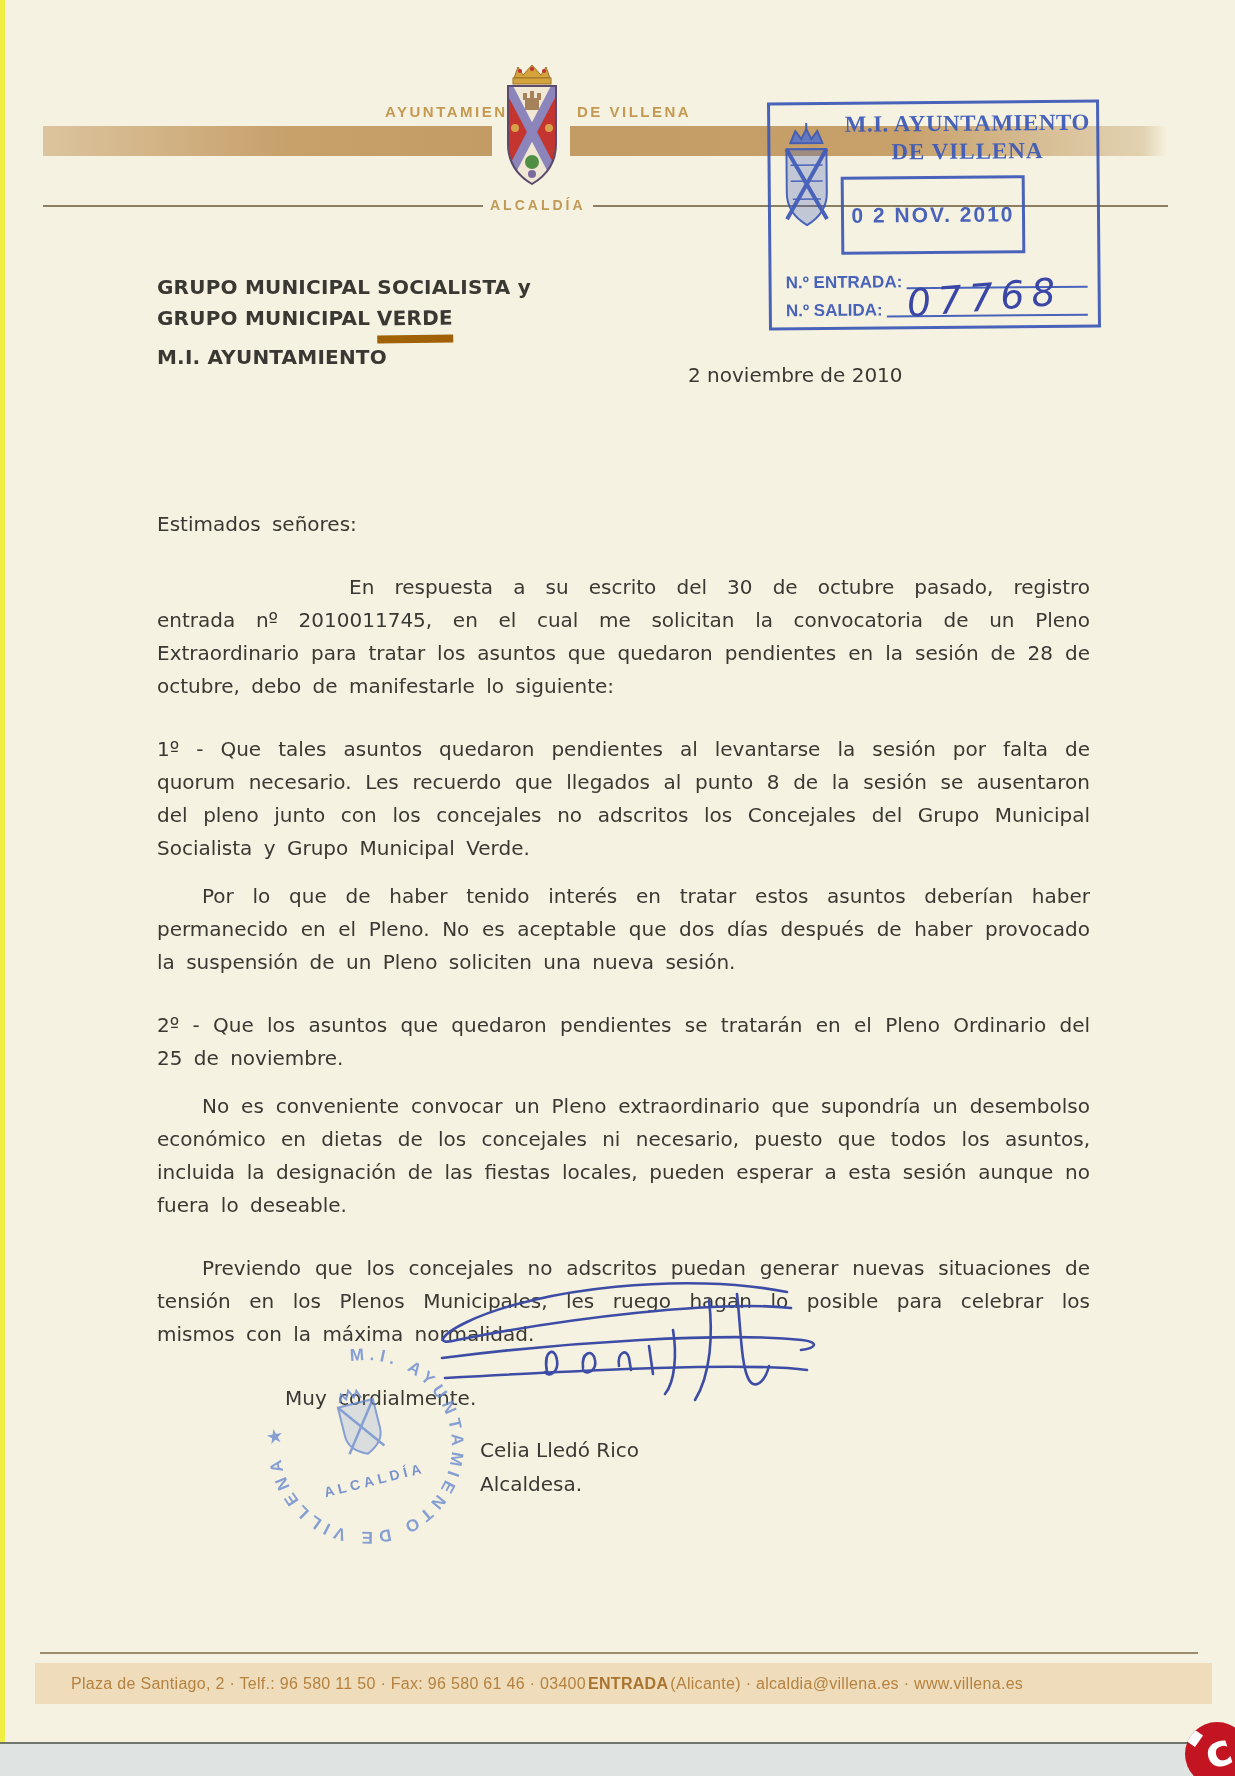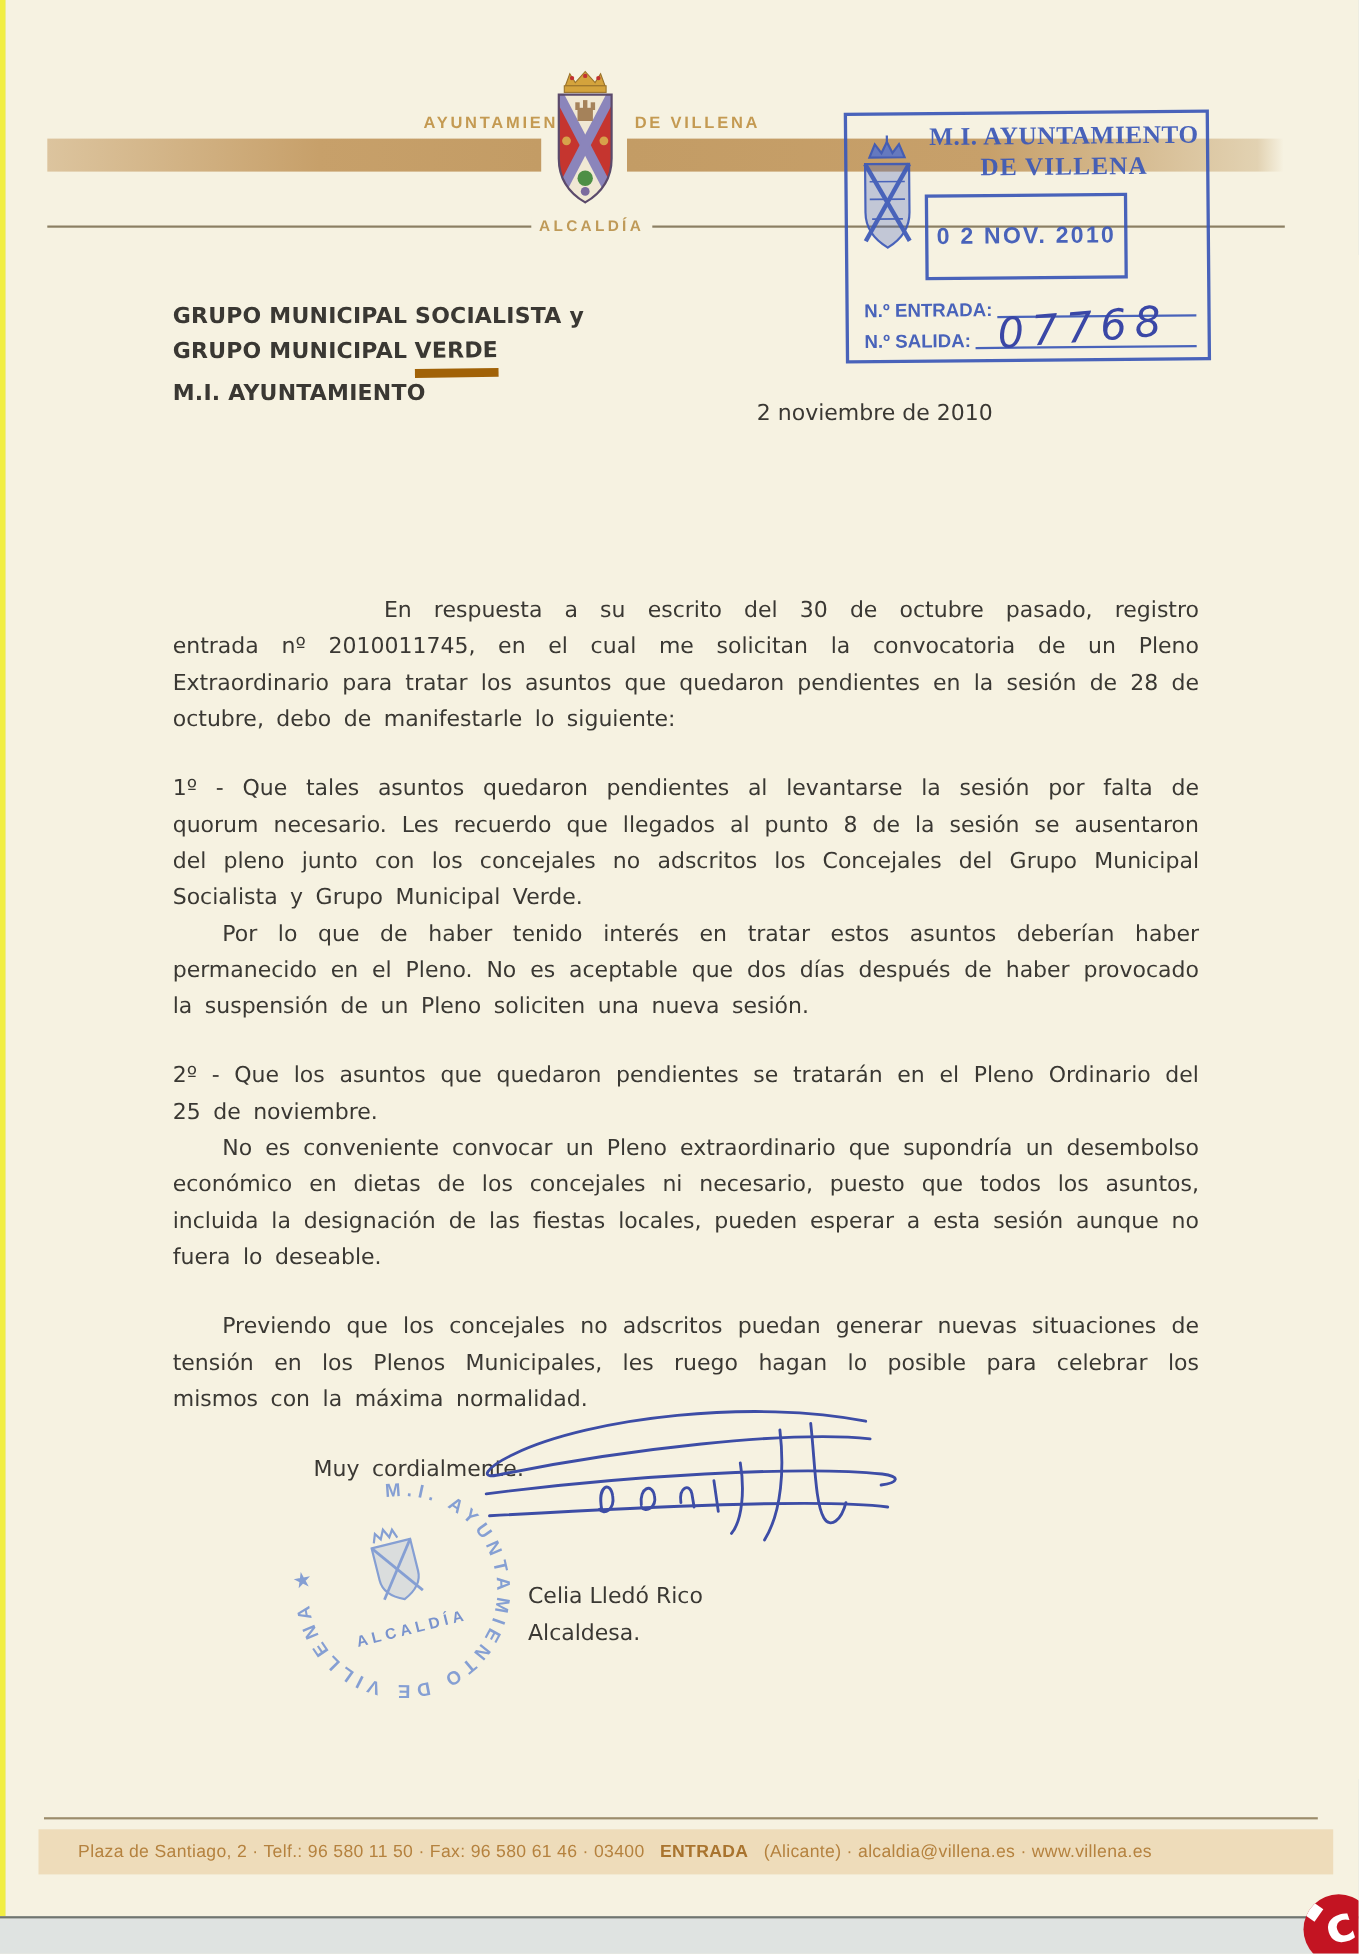--- a/index.html
+++ b/index.html
@@ -37,35 +37,35 @@
   .handwritten{position:absolute;left:135px;top:172px;font-family:"DejaVu Sans",sans-serif;font-style:italic;font-size:38px;letter-spacing:7px;color:#2c3ba2;transform:rotate(-4deg);font-weight:400;}
 
   
   .recipient{position:absolute;left:152px;top:272px;font-size:20px;line-height:30.5px;color:var(--body-text);letter-spacing:.2px;font-weight:bold;}
   .verde-u{display:inline-block;border-bottom:8px solid #a16207;padding-bottom:1px;transform:rotate(-0.8deg);}
   .dateline{position:absolute;left:683px;top:363px;font-size:20px;color:var(--body-text);}
 
   
   .letter-body{position:absolute;left:152px;top:508px;width:933px;font-size:20px;line-height:33px;color:var(--body-text);text-align:justify;word-spacing:5px;}
   .letter-body .salutation{text-align:left;}
-  .para{margin-top:0;}
+  .para{margin-top:15px;}
   .gap{margin-top:30px;}
   .indent{text-indent:45px;}
   .indent-deep{text-indent:192px;}
   .closing{margin-top:31px;padding-left:128px;text-align:left;}
 
   
   .round-stamp{position:absolute;left:243px;top:1328px;width:236px;height:236px;opacity:.8;transform:rotate(-14deg);}
   .sig-svg{position:absolute;left:382px;top:1268px;width:440px;height:178px;}
   .sig-name{position:absolute;left:475px;top:1438px;font-size:20px;color:var(--body-text);}
   .sig-title{position:absolute;left:475px;top:1472px;font-size:20px;color:var(--body-text);}
 
   
   .foot-rule{position:absolute;left:35px;top:1652px;width:1158px;height:2px;background:#9b8c6b;}
-  .foot-band{position:absolute;left:30px;top:1663px;width:1177px;height:41px;background:var(--footer-band);display:flex;align-items:center;padding-left:36px;font-family:"Liberation Sans",sans-serif;font-size:16px;color:var(--footer-text);letter-spacing:.3px;gap:12px;}
+  .foot-band{position:absolute;left:30px;top:1663px;width:1177px;height:41px;background:var(--footer-band);display:flex;align-items:center;padding-left:36px;font-family:"Liberation Sans",sans-serif;font-size:16px;color:var(--footer-text);letter-spacing:.3px;}
   .foot-band .city{font-weight:700;margin:0 2px;color:#a9742f;}
 
   .corner-logo{position:absolute;right:-14px;top:1722px;width:64px;height:64px;border-radius:50%;background:var(--logo-red);display:flex;align-items:center;justify-content:center;overflow:hidden;}
   .corner-logo span{color:#fff;font-weight:700;font-size:44px;font-family:"DejaVu Sans",sans-serif;transform:rotate(-18deg) translate(2px,-3px);}
   .corner-logo::before{content:"";position:absolute;left:-6px;top:6px;width:22px;height:14px;background:#fff;transform:rotate(35deg);}
 </style>
 </head>
 <body>
 
 <div class="page">
@@ -135,20 +135,21 @@
 
   <div class="recipient">
     <div>GRUPO MUNICIPAL SOCIALISTA y</div>
     <div><span>GRUPO MUNICIPAL </span><span class="verde-u">VERDE</span></div>
     <div>M.I. AYUNTAMIENTO</div>
   </div>
 
   <div class="dateline">2 noviembre de 2010</div>
 
   <div class="letter-body">
+    <div class="salutation">Estimados señores:</div>
     <p class="para indent-deep gap">En respuesta a su escrito del 30 de octubre pasado, registro entrada nº 2010011745, en el cual me solicitan la convocatoria de un Pleno Extraordinario para tratar los asuntos que quedaron pendientes en la sesión de 28 de octubre, debo de manifestarle lo siguiente:</p>
     <p class="para gap">1º - Que tales asuntos quedaron pendientes al levantarse la sesión por falta de quorum necesario. Les recuerdo que llegados al punto 8 de la sesión se ausentaron del pleno junto con los concejales no adscritos los Concejales del Grupo Municipal Socialista y Grupo Municipal Verde.</p>
     <p class="para indent">Por lo que de haber tenido interés en tratar estos asuntos deberían haber permanecido en el Pleno. No es aceptable que dos días después de haber provocado la suspensión de un Pleno soliciten una nueva sesión.</p>
     <p class="para gap">2º - Que los asuntos que quedaron pendientes se tratarán en el Pleno Ordinario del 25 de noviembre.</p>
     <p class="para indent">No es conveniente convocar un Pleno extraordinario que supondría un desembolso económico en dietas de los concejales ni necesario, puesto que todos los asuntos, incluida la designación de las fiestas locales, pueden esperar a esta sesión aunque no fuera lo deseable.</p>
     <p class="para indent gap">Previendo que los concejales no adscritos puedan generar nuevas situaciones de tensión en los Plenos Municipales, les ruego hagan lo posible para celebrar los mismos con la máxima normalidad.</p>
     <div class="closing">Muy cordialmente.</div>
   </div>
 
   <svg class="round-stamp" viewBox="0 0 236 236">

